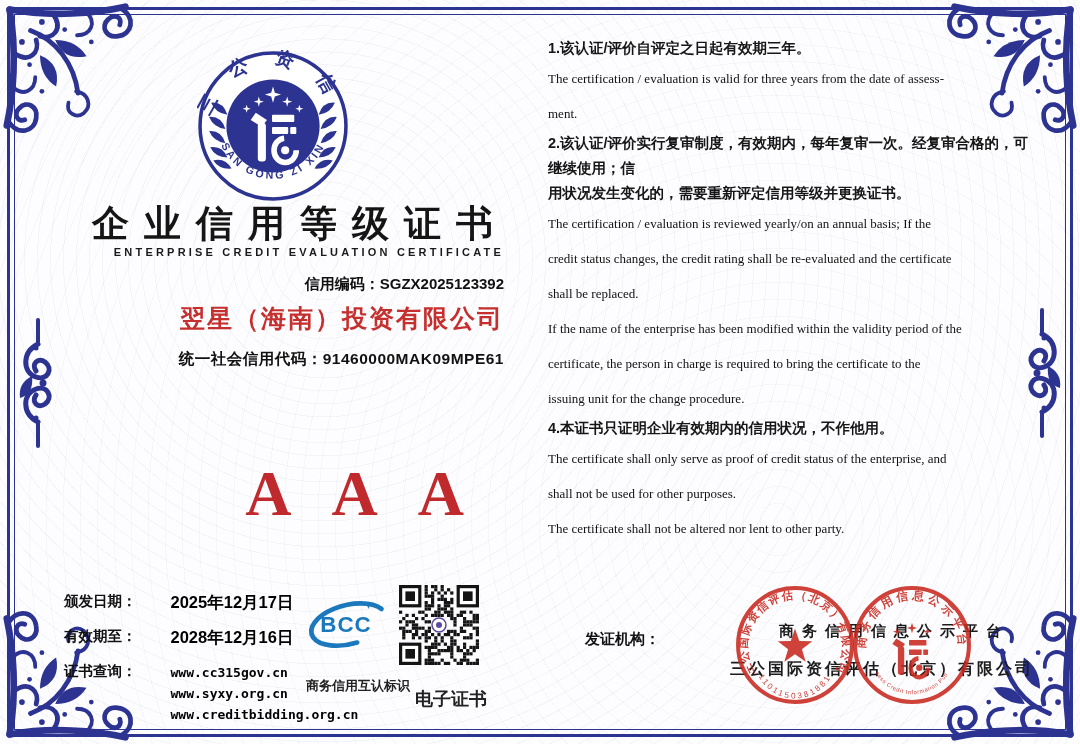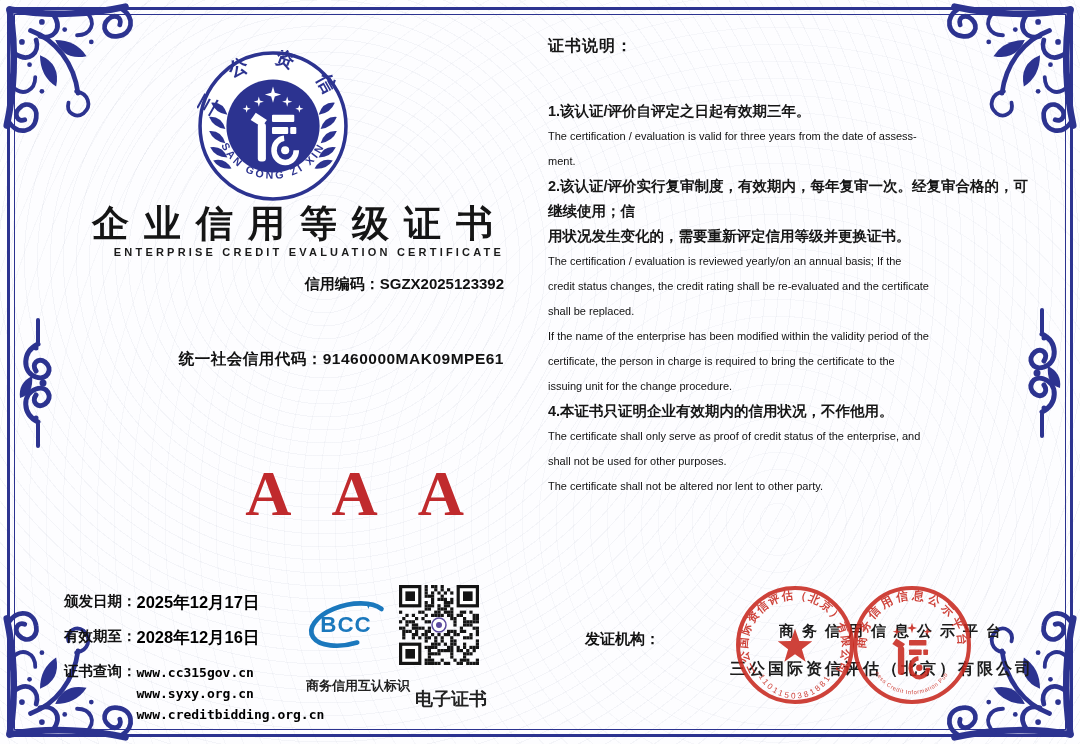--- a/index.html
+++ b/index.html
@@ -32,32 +32,32 @@
   .title { left:36px; top:199px; width:472px; font-size:37px; font-weight:bold; color:#151515; letter-spacing:15px; text-indent:15px; white-space:nowrap; }
   .subtitle { left:40px; top:246px; width:464px; font-size:11px; font-weight:bold; color:#1a1a1a; letter-spacing:3.2px; text-indent:3.2px; }
   .credit-line { left:40px; top:275px; width:464px; font-size:15px; font-weight:bold; color:#111; }
   .company { left:40px; top:302px; width:464px; font-size:25px; font-weight:bold; color:#c5302e; letter-spacing:2px; }
   .uscc { left:40px; top:349px; width:464px; font-size:15.5px; font-weight:bold; color:#111; letter-spacing:.5px; }
   .body-par { left:62px; top:390px; width:430px; font-size:15px; font-weight:600; color:#1c1c1c; line-height:29px; white-space:pre-line; text-align:justify; }
   .rating { left:40px; top:457px; width:464px; font-family:"Liberation Serif","DejaVu Serif",serif; font-size:64px; font-weight:bold; color:#c02a2d; letter-spacing:40px; text-indent:40px; }
   .info-rows { left:64px; top:592px; width:250px; }
   .info-row { display:flex; align-items:flex-start; margin-bottom:13px; }
   .info-label { font-size:14.5px; font-weight:bold; color:#111; white-space:nowrap; }
-  .info-value { font-size:16.5px; font-weight:bold; color:#000; white-space:nowrap; }
+  .info-value { font-size:16.5px; font-weight:bold; color:#000; white-space:nowrap;margin-left:34px; }
   .url-list .info-value { font-family:"DejaVu Sans Mono","Liberation Mono",monospace; font-size:13px; line-height:21px; }
   .bcc-box { left:298px; top:594px; width:96px; height:56px; }
   .bcc-caption { left:282px; top:677px; width:128px; font-size:13px; font-weight:bold; color:#222; }
   .qr-box { left:399px; top:585px; width:80px; height:80px; }
   .qr-caption { left:391px; top:687px; width:96px; font-size:18px; font-weight:bold; color:#222; }
 
   
   .instructions { left:548px; top:36px; width:486px; color:#161616; }
   .inst-heading { font-size:16px; font-weight:bold; letter-spacing:1px; margin-bottom:42px; }
   .inst-zh { font-size:14.5px; font-weight:600; line-height:25px; white-space:pre-line; }
-  .inst-en { font-family:Liberation Sans, sans-serif; font-size:11px; line-height:25px; white-space:pre-line; color:#111; }
+  .inst-en { font-family:Liberation Serif, serif; font-size:13px; line-height:35px; white-space:pre-line; color:#111; }
 
   
   .issuer-label { left:585px; top:630px; font-size:15px; font-weight:bold; color:#111; }
   .issuer-line1 { left:703px; top:622px; width:306px; font-size:15px; font-weight:bold; letter-spacing:8px; color:#1c1c1c; }
   .issuer-line2 { left:686px; top:659px; width:348px; font-size:16px; font-weight:bold; letter-spacing:3px; color:#1c1c1c; }
   .seal { width:122px; height:122px; opacity:.87; }
   .seal-left { left:734px; top:584px; }
   .seal-right { left:851px; top:584px; }
 </style>
 </head>
@@ -236,20 +236,21 @@
       <path d="M86,87 a11,12 0 1 0 12,12" stroke="#fff" stroke-width="5.5" fill="none"></path>
       <circle cx="87" cy="99" r="4"></circle>
     </g>
   </svg>
 
   <div class="abs title ctr">企业信用等级证书</div>
   <div class="abs subtitle ctr">ENTERPRISE CREDIT EVALUATION CERTIFICATE</div>
 
   <div class="abs credit-line ctr"><span>信用编码：</span><span>SGZX2025123392</span></div>
 
+  <div class="abs company ctr">翌星（海南）投资有限公司</div>
 
   <div class="abs uscc ctr"><span>统一社会信用代码：</span><span>91460000MAK09MPE61</span></div>
 
 
   <div class="abs rating ctr">AAA</div>
 
   <div class="abs info-rows">
     <div class="info-row">
       <span class="info-label">颁发日期：</span>
       <span class="info-value">2025年12月17日</span>
@@ -488,21 +489,20 @@
       <rect x="64" y="6.4" width="9.600000000000001" height="9.600000000000001" fill="#141414"></rect>
       <rect x="0" y="57.6" width="22.400000000000002" height="22.400000000000002" fill="#141414"></rect>
       <rect x="3.2" y="60.800000000000004" width="16" height="16" fill="#fff"></rect>
       <rect x="6.4" y="64" width="9.600000000000001" height="9.600000000000001" fill="#141414"></rect>
       <circle cx="40" cy="40" r="7" fill="#fff" stroke="#5b4a9e" stroke-width="1.5"></circle>
       <circle cx="40" cy="40" r="3" fill="#5b4a9e"></circle>
     </svg>
   <div class="abs qr-caption ctr">电子证书</div>
 
   <div class="abs instructions">
-    <div class="inst-heading">证书说明：</div>
     <p class="inst-zh">1.该认证/评价自评定之日起有效期三年。</p>
     <p class="inst-en">The certification / evaluation is valid for three years from the date of assess-
 ment.</p>
     <p class="inst-zh">2.该认证/评价实行复审制度，有效期内，每年复审一次。经复审合格的，可继续使用；信
 用状况发生变化的，需要重新评定信用等级并更换证书。</p>
     <p class="inst-en">The certification / evaluation is reviewed yearly/on an annual basis; If the
 credit status changes, the credit rating shall be re-evaluated and the certificate
 shall be replaced.</p>
     <p class="inst-en">If the name of the enterprise has been modified within the validity period of the
 certificate, the person in charge is required to bring the certificate to the

